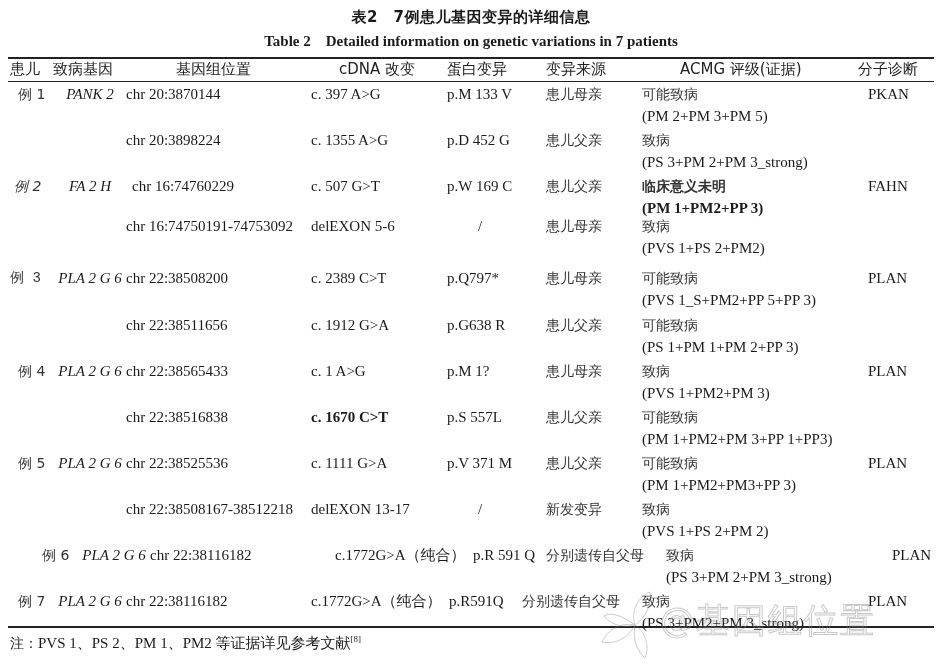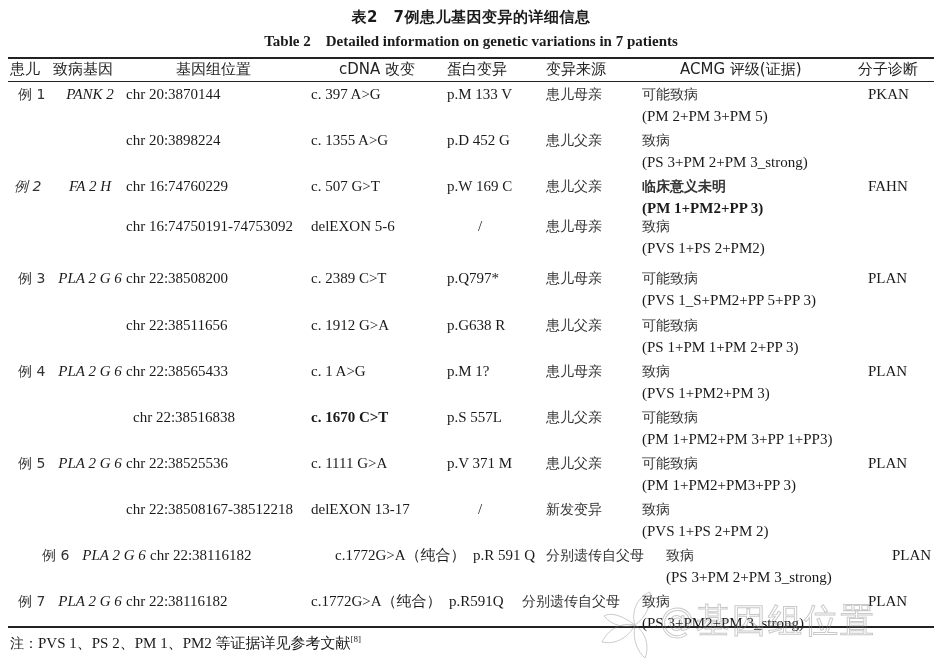--- a/index.html
+++ b/index.html
@@ -68,21 +68,21 @@
       <span class="cell cn" style="left: 546px;">患儿父亲</span>
       <span class="cell " style="left: 868px;"></span>
       <span class="cell acmg" style="left: 642px;">
         <span class="cn" style="display: block;">致病</span>
         <span class="line2">(PS 3+PM 2+PM 3_strong)</span>
       </span>
     </div>
     <div class="row" style="top: 175.2px;">
       <span class="cell cn" style="left: 14px; font-style: italic;">例 2</span>
       <span class="cell gene" style="left: 56px; width: 68px; text-align: center;">FA 2 H</span>
-      <span class="cell " style="left: 126px;">chr 16:74760229</span>
+      <span class="cell " style="left: 132px;">chr 16:74760229</span>
       <span class="cell " style="left: 311px;">c. 507 G&gt;T</span>
       <span class="cell " style="left: 447px;">p.W 169 C</span>
       <span class="cell cn" style="left: 546px;">患儿父亲</span>
       <span class="cell " style="left: 868px;">FAHN</span>
       <span class="cell acmg" style="left: 642px; font-weight: bold;">
         <span class="cn" style="display: block;">临床意义未明</span>
         <span class="line2">(PM 1+PM2+PP 3)</span>
       </span>
     </div>
     <div class="row" style="top: 215px;">
@@ -92,21 +92,21 @@
       <span class="cell " style="left: 311px;">delEXON 5-6</span>
       <span class="cell " style="left: 478px;">/</span>
       <span class="cell cn" style="left: 546px;">患儿母亲</span>
       <span class="cell " style="left: 868px;"></span>
       <span class="cell acmg" style="left: 642px;">
         <span class="cn" style="display: block;">致病</span>
         <span class="line2">(PVS 1+PS 2+PM2)</span>
       </span>
     </div>
     <div class="row" style="top: 267.4px;">
-      <span class="cell cn" style="left: 18px;">例 3</span>
+      <span class="cell cn" style="left: 10px; font-family: Liberation Mono, monospace;">例 3</span>
       <span class="cell gene" style="left: 56px; width: 68px; text-align: center;">PLA 2 G 6</span>
       <span class="cell " style="left: 126px;">chr 22:38508200</span>
       <span class="cell " style="left: 311px;">c. 2389 C&gt;T</span>
       <span class="cell " style="left: 447px;">p.Q797*</span>
       <span class="cell cn" style="left: 546px;">患儿母亲</span>
       <span class="cell " style="left: 868px;">PLAN</span>
       <span class="cell acmg" style="left: 642px;">
         <span class="cn" style="display: block;">可能致病</span>
         <span class="line2">(PVS 1_S+PM2+PP 5+PP 3)</span>
       </span>
@@ -133,21 +133,21 @@
       <span class="cell cn" style="left: 546px;">患儿母亲</span>
       <span class="cell " style="left: 868px;">PLAN</span>
       <span class="cell acmg" style="left: 642px;">
         <span class="cn" style="display: block;">致病</span>
         <span class="line2">(PVS 1+PM2+PM 3)</span>
       </span>
     </div>
     <div class="row" style="top: 405.7px;">
       <span class="cell cn" style="left: 18px;"></span>
       <span class="cell gene" style="left: 56px; width: 68px; text-align: center;"></span>
-      <span class="cell " style="left: 126px; margin-left: 7px;">chr 22:38516838</span>
+      <span class="cell " style="left: 126px;">chr 22:38516838</span>
       <span class="cell " style="left: 311px; font-weight: bold;">c. 1670 C&gt;T</span>
       <span class="cell " style="left: 447px;">p.S 557L</span>
       <span class="cell cn" style="left: 546px;">患儿父亲</span>
       <span class="cell " style="left: 868px;"></span>
       <span class="cell acmg" style="left: 642px;">
         <span class="cn" style="display: block;">可能致病</span>
         <span class="line2">(PM 1+PM2+PM 3+PP 1+PP3)</span>
       </span>
     </div>
     <div class="row" style="top: 451.8px;">

